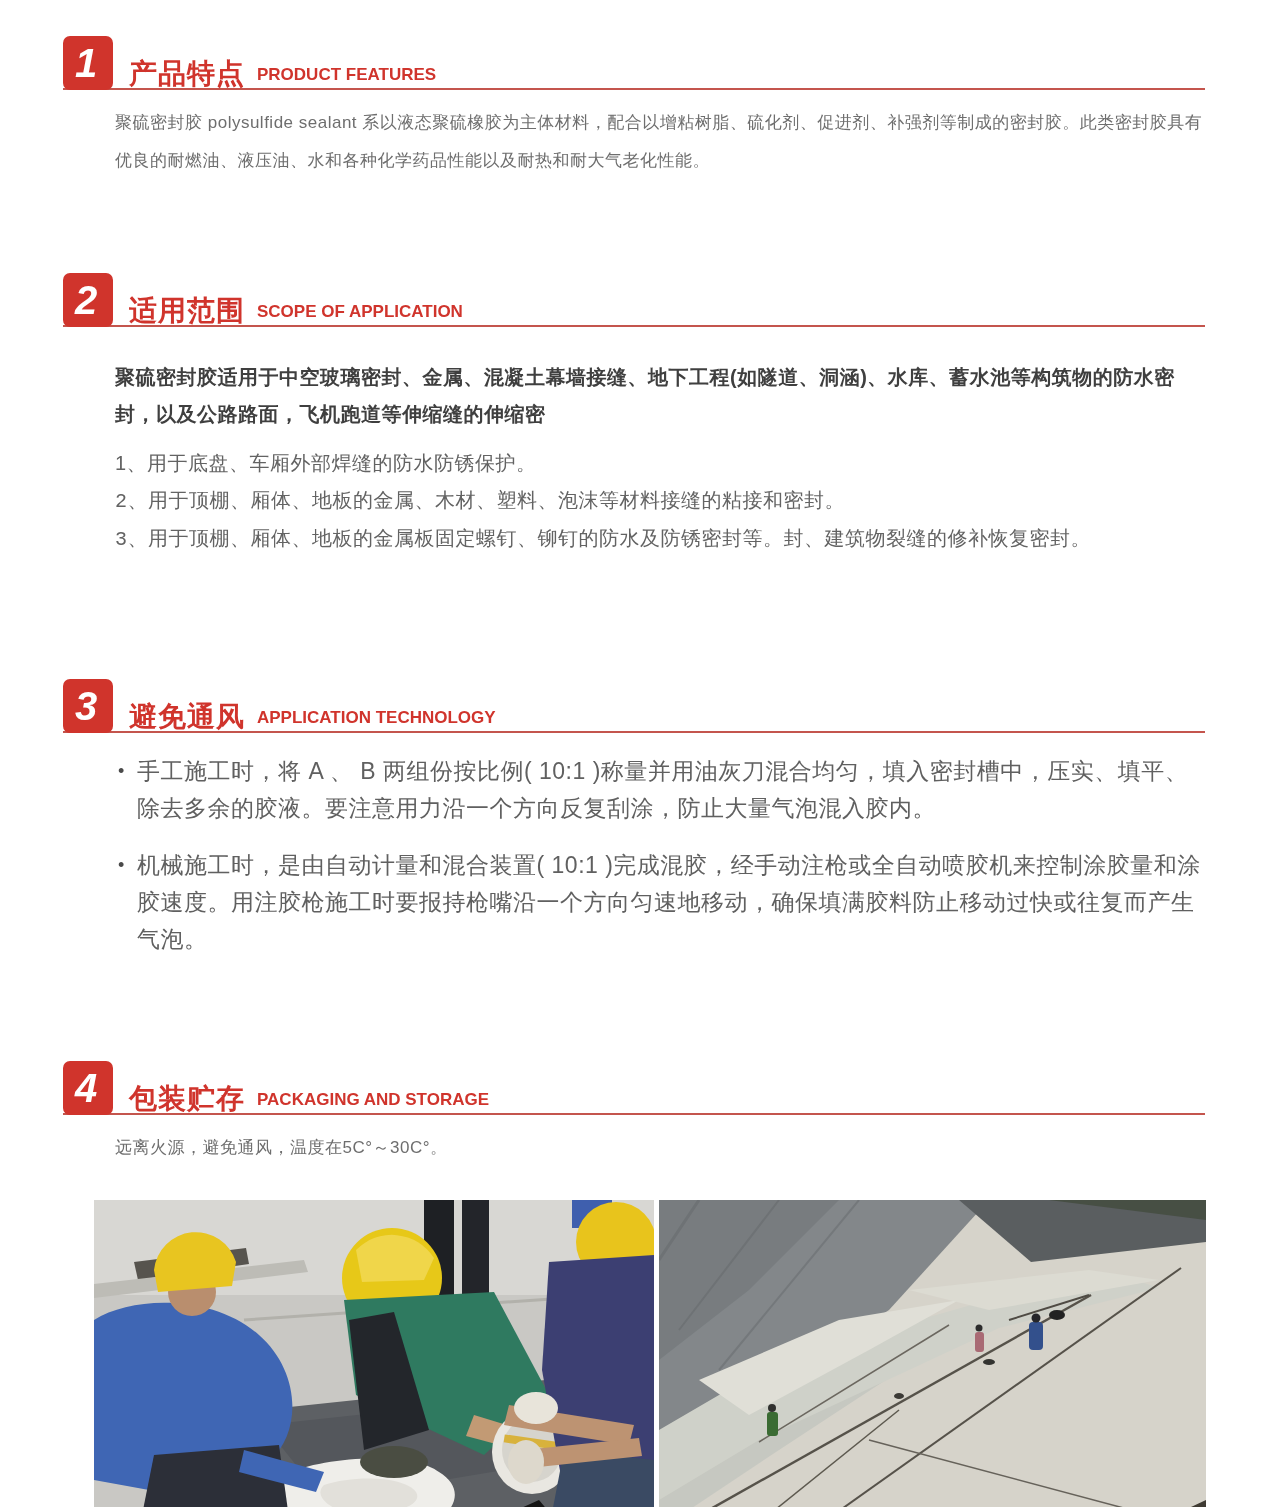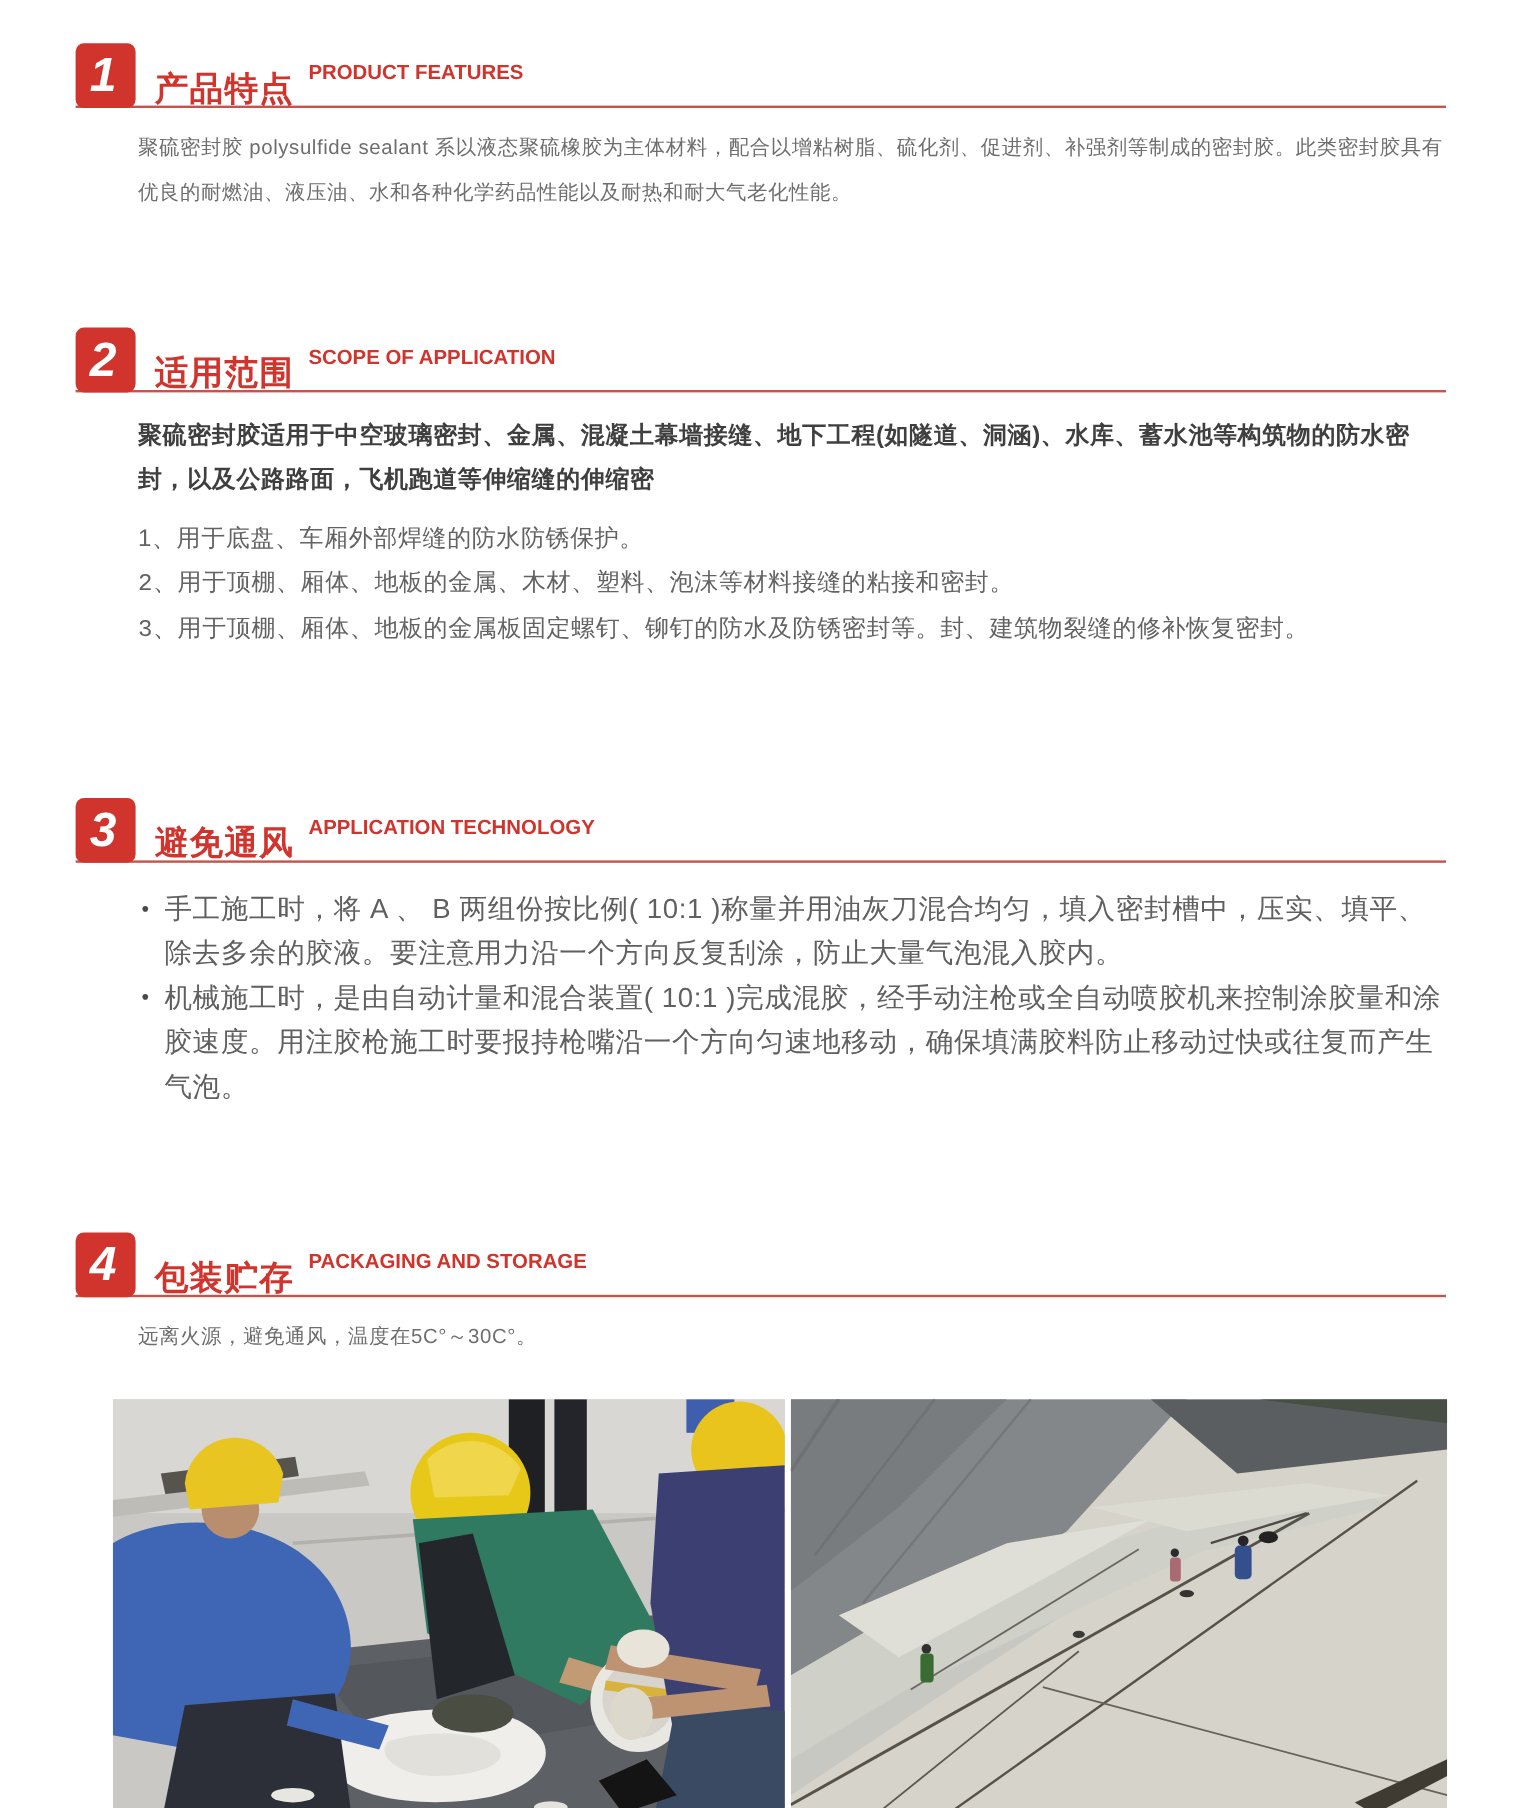--- a/index.html
+++ b/index.html
@@ -67,40 +67,40 @@
     font-size:28px;
     font-weight:bold;
     line-height:1.05;
     letter-spacing:1px;
   }
   .en-title{
     color:var(--red);
     font-size:17px;
     font-weight:bold;
     margin-left:12px;
-    padding-bottom:17px;
+    padding-bottom:3px;
     letter-spacing:0px;
     white-space:nowrap;
   }
   
   .body-text{
     font-size:17px;
     line-height:38px;
     color:var(--body);
     padding-left:52px;
     margin-top:14px;
     letter-spacing:0.5px;
   }
   .lead-bold{
     font-size:20px;
     line-height:37px;
     font-weight:bold;
     color:var(--dark);
     padding-left:52px;
-    margin-top:18px;
+    margin-top:32px;
     letter-spacing:0.5px;
   }
   .num-list{
     list-style:none;
     padding-left:52px;
     margin-top:12px;
   }
   .num-list li{
     font-size:20px;
     line-height:37px;
@@ -121,21 +121,21 @@
     padding-left:19px;
     letter-spacing:0.5px;
   }
   .dot-list li::before{
     content:"\2022";
     position:absolute;
     left:0;top:0;
     color:#4a4a4a;
     font-size:18px;
   }
-  .dot-list li + li{margin-top:0;}
+  .dot-list li + li{margin-top:20px;}
   
   .sec-1{margin-top:0;}
   .sec-2{margin-top:93px;}
   .sec-3{margin-top:121px;}
   .sec-4{margin-top:103px;}
   
   .photos{
     display:flex;
     gap:5px;
     margin:33px 0 0 31px;

